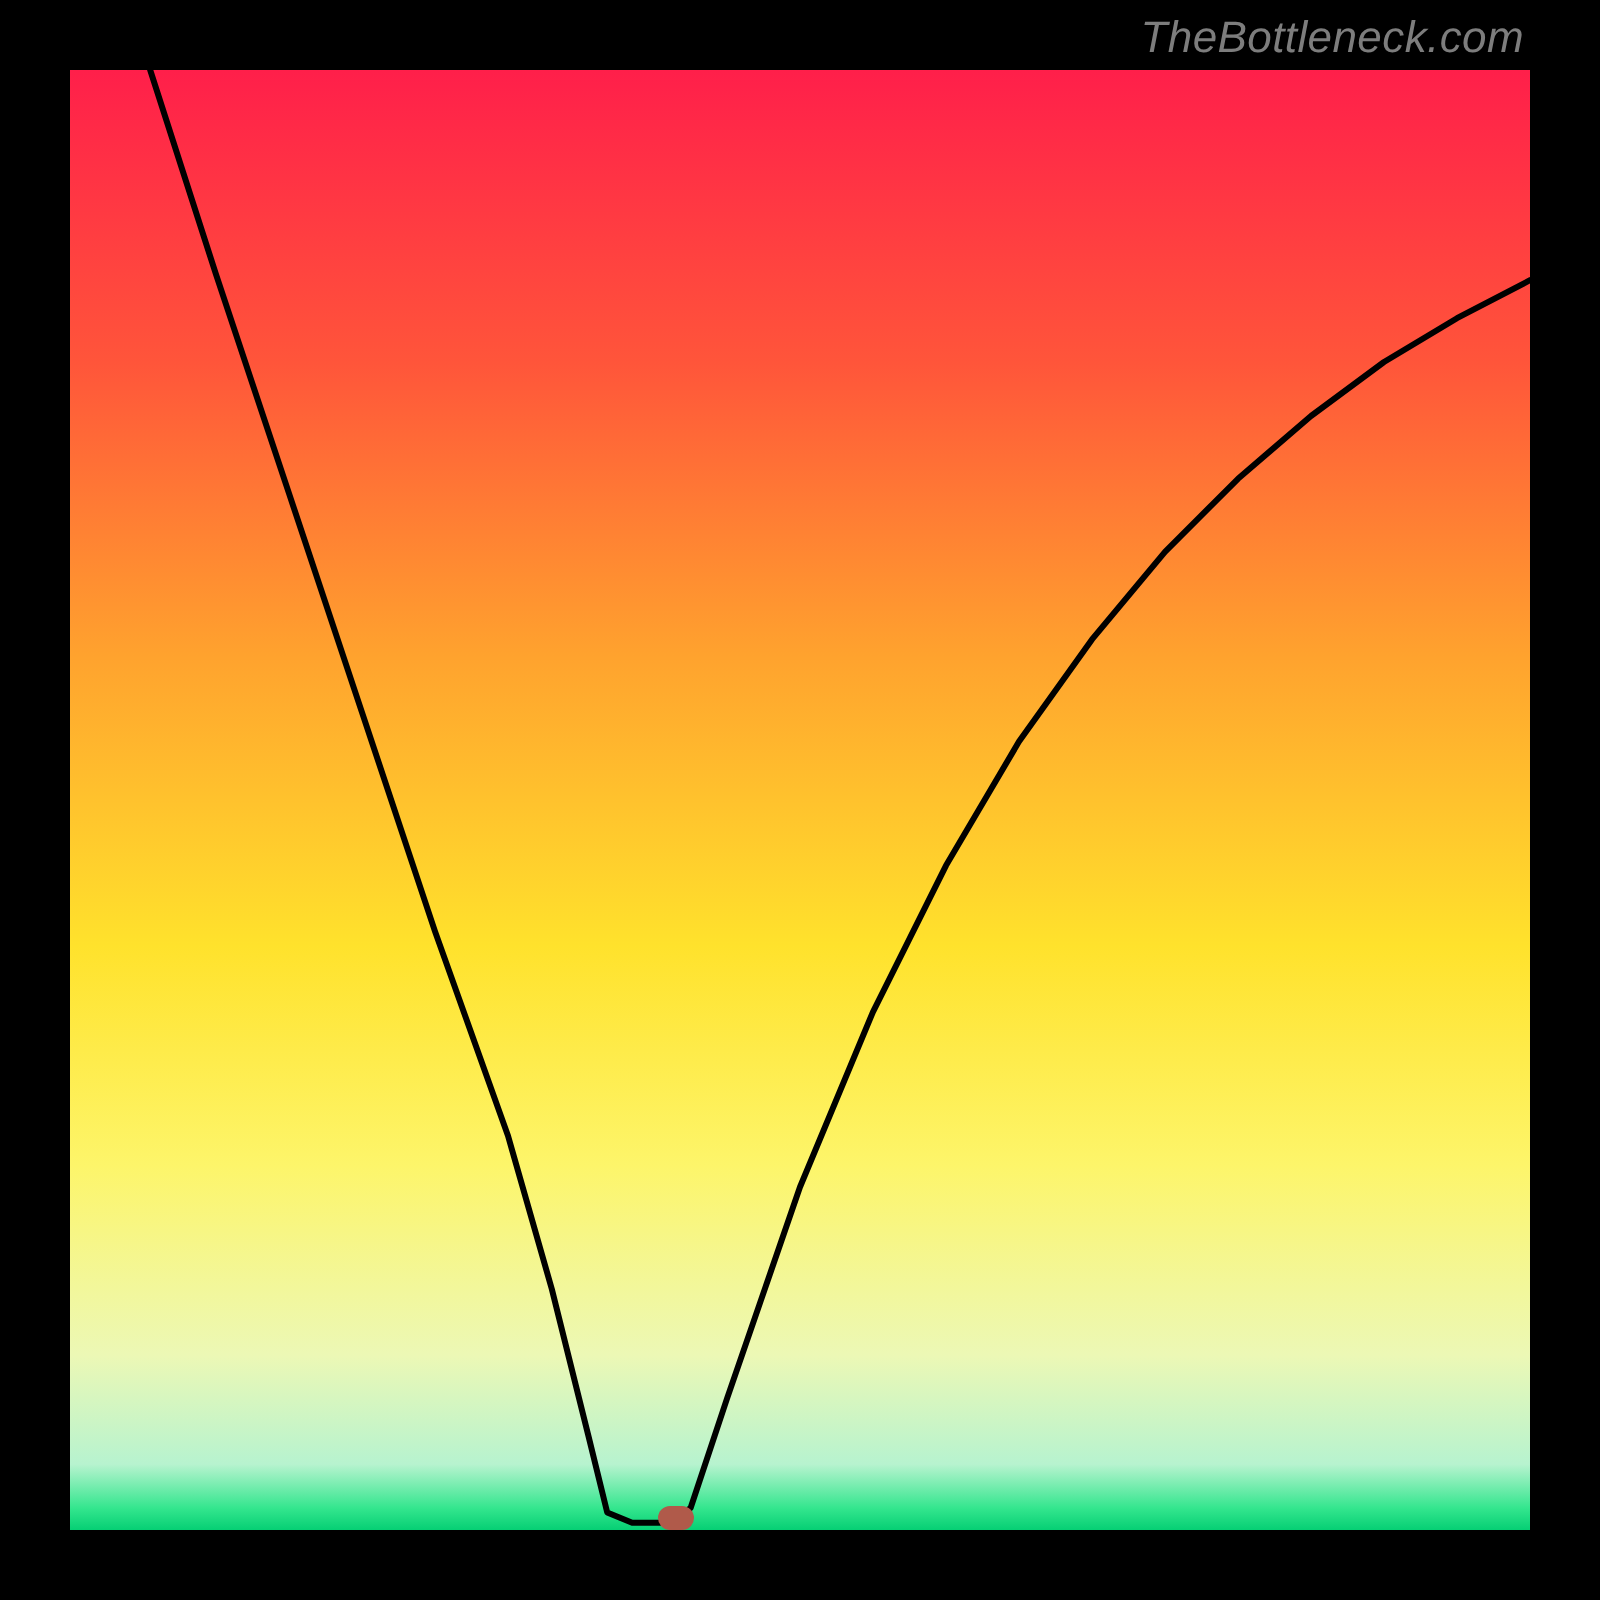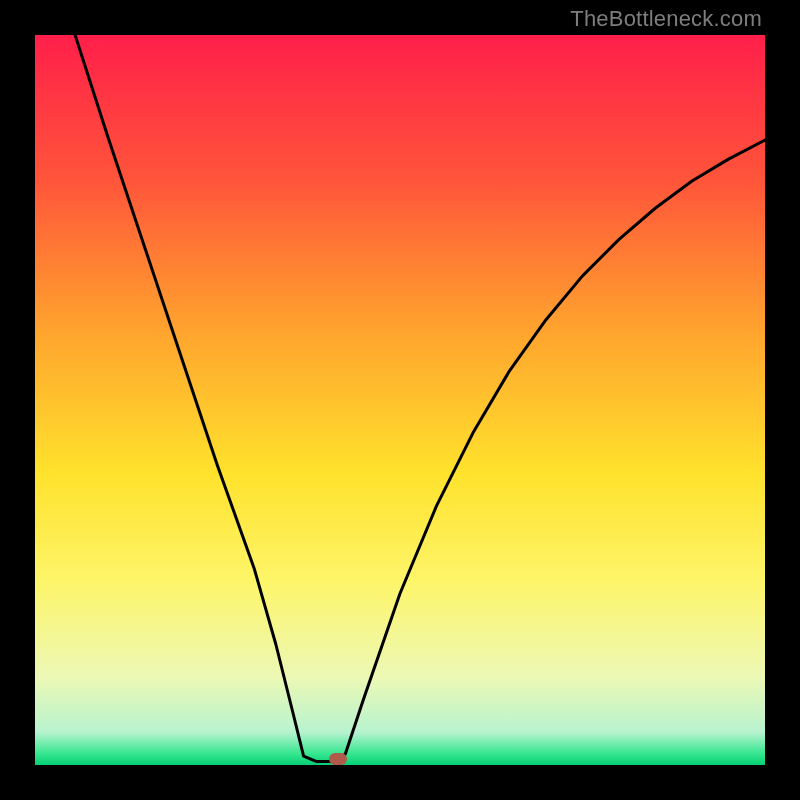--- a/index.html
+++ b/index.html
@@ -29,20 +29,21 @@
     background: #ff2a4f; 
   }
   .watermark {
     position: absolute;
     top: 6px;
     right: 38px;
     color: #7d7d7d;
     font-size: 22px;
     font-weight: 400;
     letter-spacing: 0.2px;
+    font-style: italic;
   }
   .curve-svg {
     position: absolute;
     top: 35px;
     left: 35px;
     width: 730px;
     height: 730px;
   }
   .marker {
     position: absolute;

